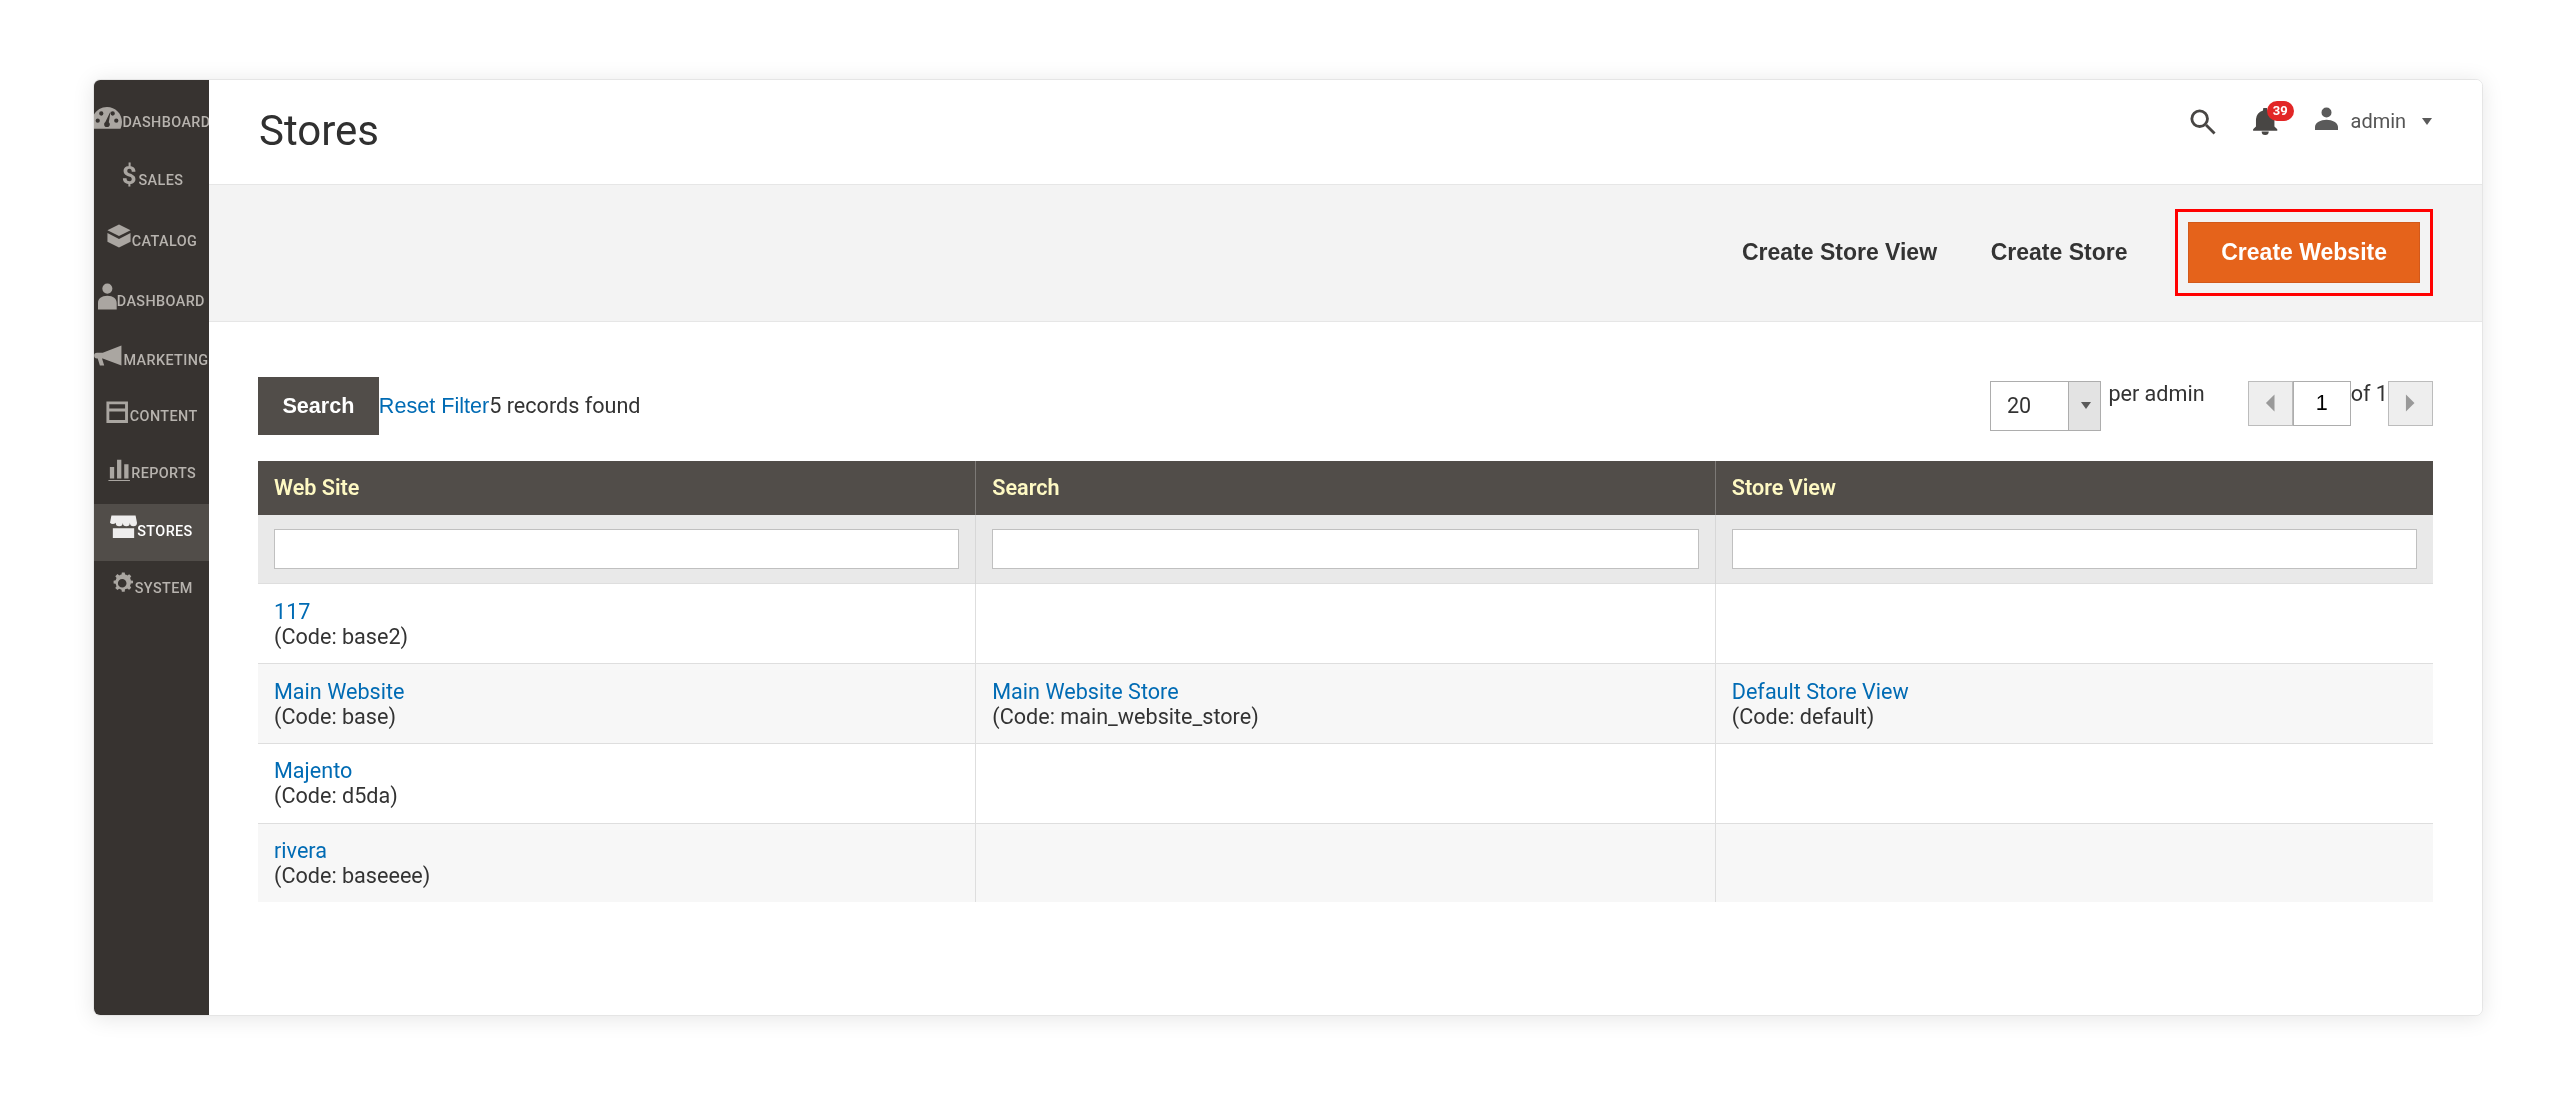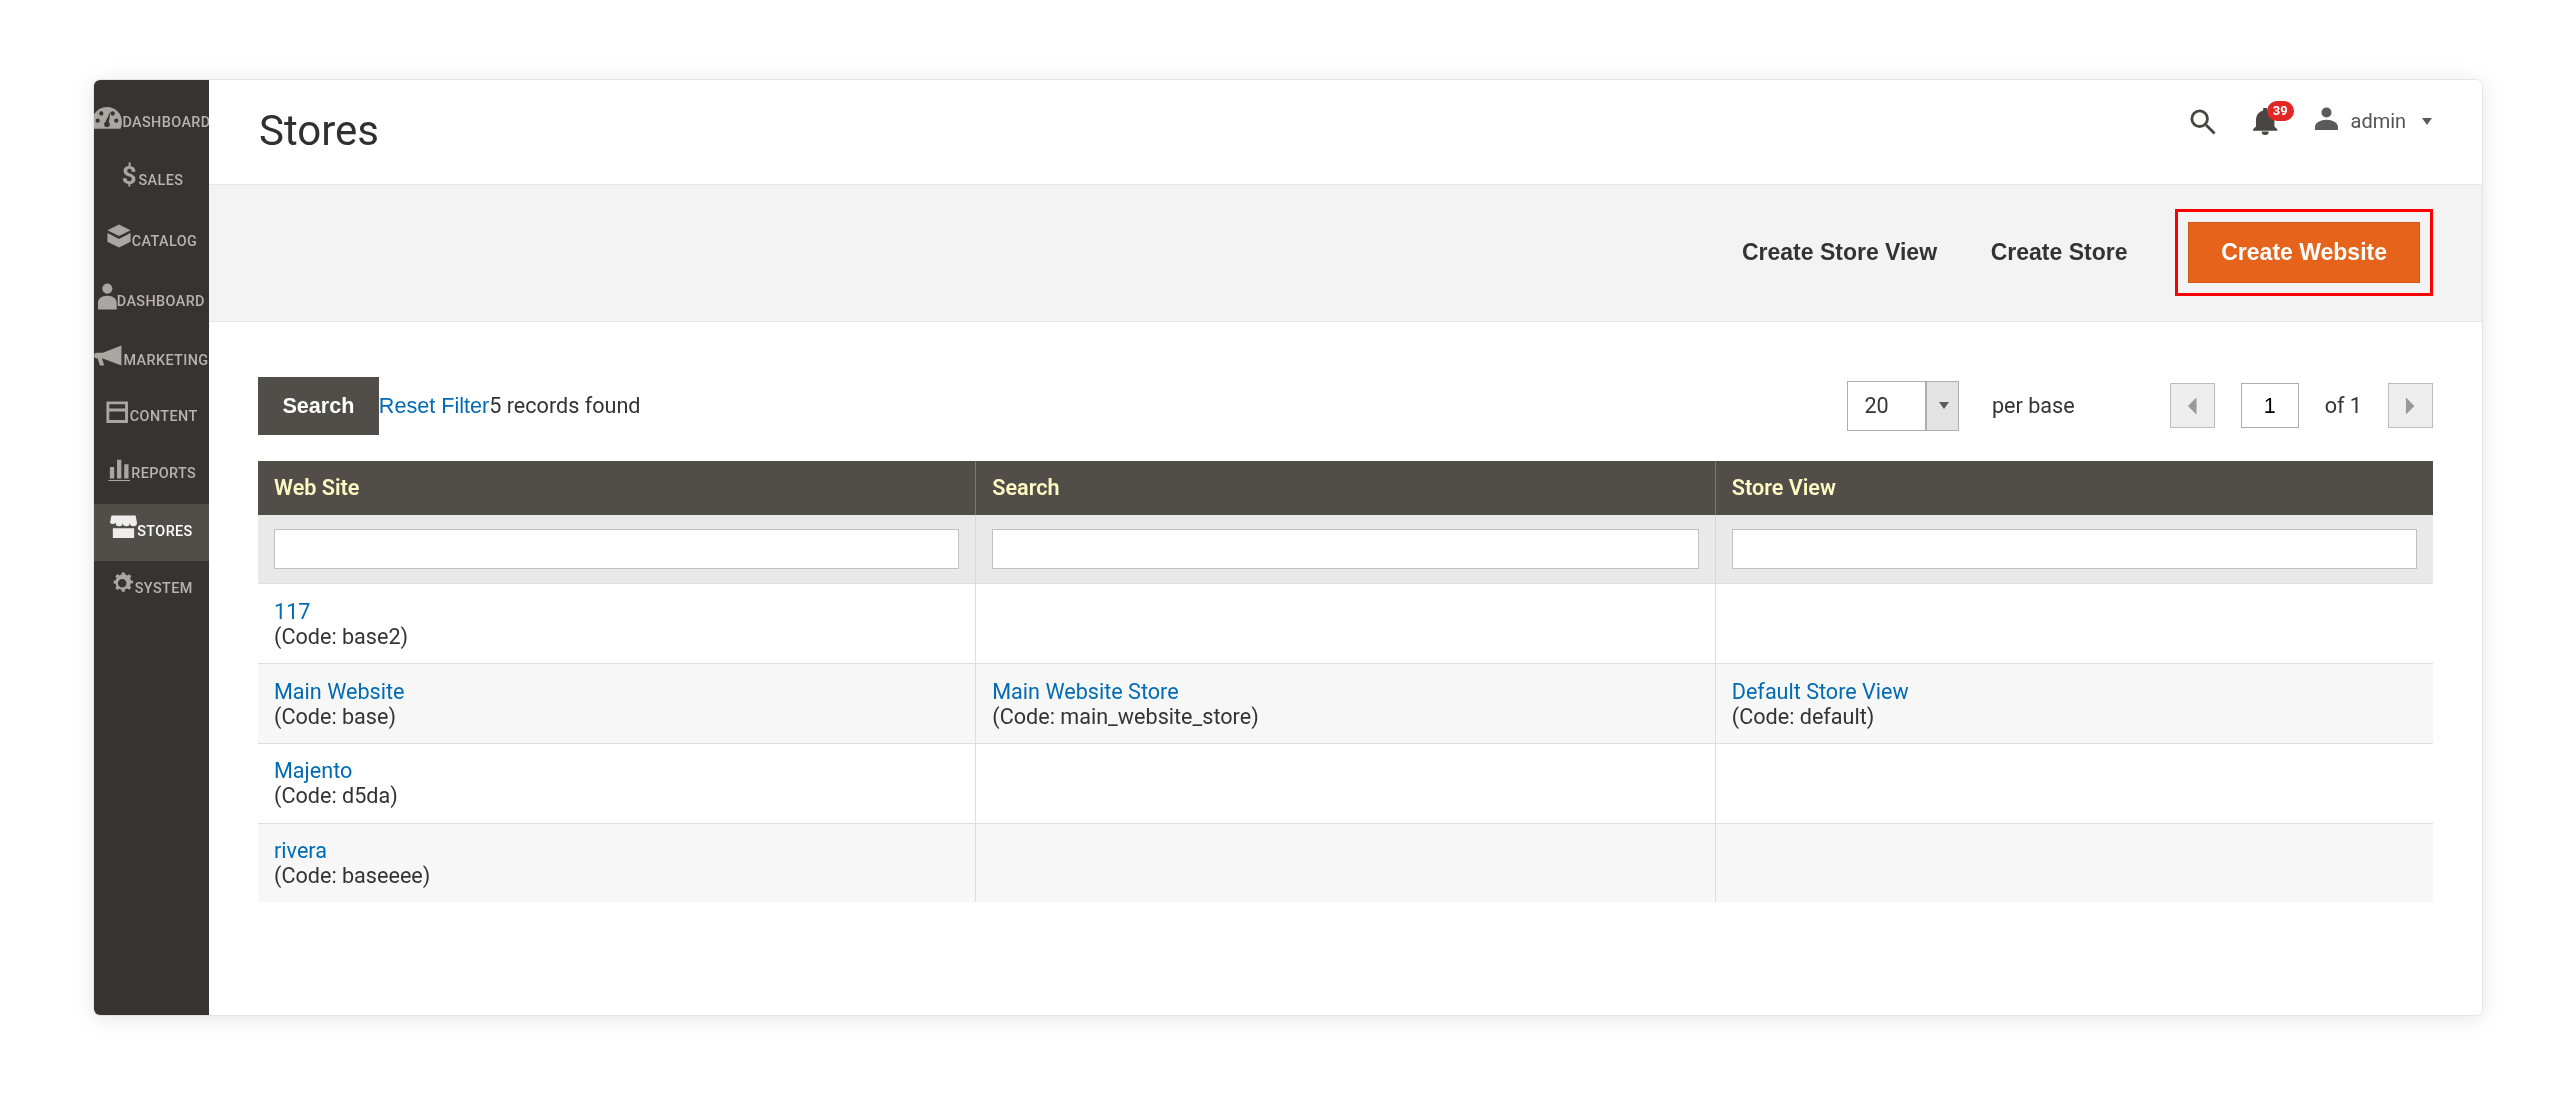--- a/index.html
+++ b/index.html
@@ -157,21 +157,21 @@
   }
   .link-reset {
     color: #006bb4;
     font-size: 21.6px;
     background: none;
     border: none;
     cursor: pointer;
   }
   .records-found { font-size: 21.6px; color: #333; }
 
-  .toolbar-right { display: flex; align-items: center; gap: 26px; }
+  .toolbar-right { display: flex; align-items: flex-start; }
   .select {
     border: 0.7px solid #adadad;
     background: #fff;
     font-size: 21.6px;
     padding: 11.5px 16px;
     min-width: 79px;
     color: #333;
   }
   .select-caret {
     border: 0.7px solid #adadad;
@@ -367,21 +367,21 @@
         <button class="link-reset">Reset Filter</button>
         <span class="records-found">5 records found</span>
       </div>
       <div class="toolbar-right">
         <span class="select-wrap">
           <span class="select">20</span>
           <span class="select-caret">
             <span class="caret-down"></span>
           </span>
         </span>
-        <span class="per-page">per base</span>
+        <span class="per-page">per admin</span>
         <span style="width:43px"></span>
         <span class="page-btn">
           <svg width="14.4" height="20" viewBox="0 0 20 28">
                 <path fill="currentColor" d="M16 2L4 14l12 12V2z"></path>
               </svg>
         </span>
         <input class="page-input" value="1" style="">
         <span class="of-label">of 1</span>
         <span class="page-btn">
           <svg width="14.4" height="20" viewBox="0 0 20 28">

